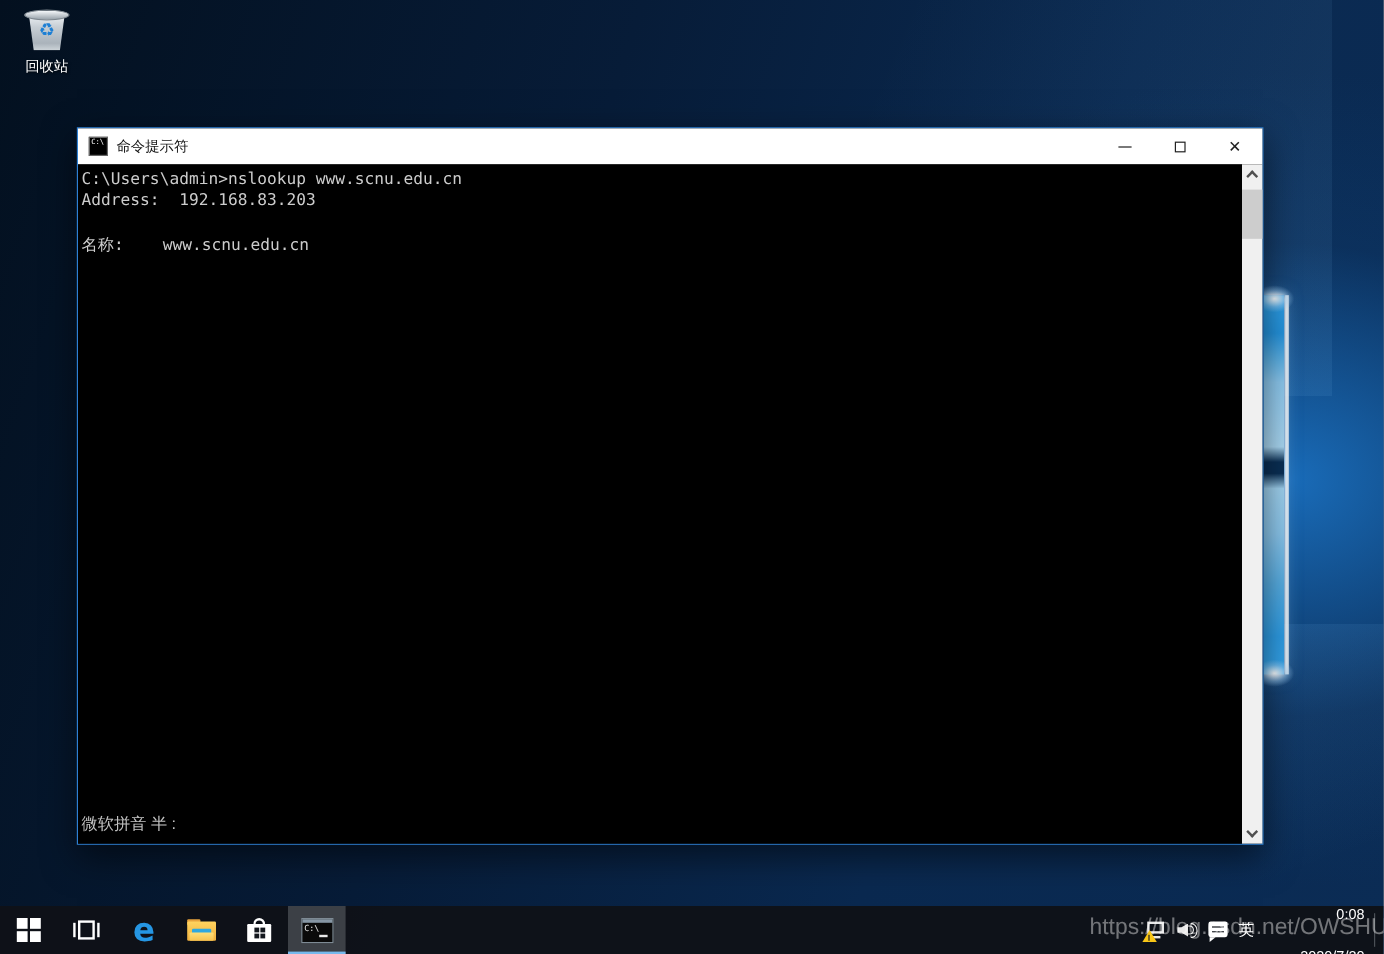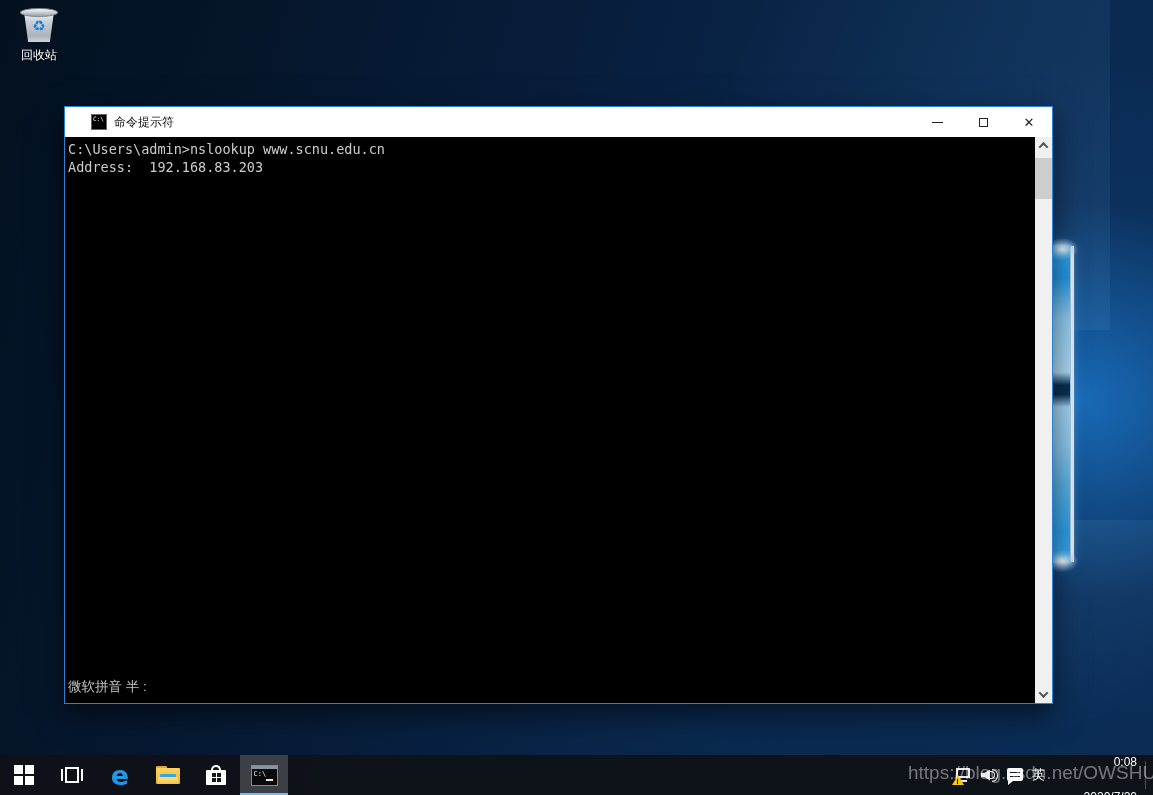--- a/index.html
+++ b/index.html
@@ -43,21 +43,21 @@
     color:#1d7fd4; font-size:15px; line-height:20px; }
   .bin .label { margin-top:5px; color:#fff; font-size:12px;
     text-shadow:1px 1px 2px rgba(0,0,0,.9); }
 
   
   .window { position:absolute; left:64px; top:106px; width:989px; height:598px;
     border:1px solid #2e80d4; background:#000;
     box-shadow:0 10px 28px rgba(0,0,0,.55); }
   .titlebar { position:absolute; left:0; top:0; right:0; height:30px; background:#fff;
     display:flex; align-items:center; }
-  .titlebar .tleft { display:flex; align-items:center; gap:7px; padding-left:26px; flex:1; }
+  .titlebar .tleft { display:flex; align-items:center; gap:7px; padding-left:9px; flex:1; }
   .cmdico { width:16px; height:16px; background:#000; border:1px solid #666;
     position:relative; font-family:"DejaVu Sans Mono",monospace; }
   .cmdico .badge { position:absolute; left:1px; top:1px; color:#fff; font-size:6px; line-height:6px; }
   .title-text { font-size:12px; color:#111; }
   .controls { display:flex; height:30px; }
   .ctl { width:46px; height:30px; display:flex; align-items:center; justify-content:center; }
   .glyph-min { width:11px; height:1px; background:#222; }
   .glyph-max { width:9px; height:9px; border:1px solid #222; }
   .glyph-close { font-size:13px; color:#222; line-height:13px; }
 
@@ -189,20 +189,21 @@
       <div class="ctl">
           <span class="glyph-close">✕</span>
         </div>
     </div>
   </div>
 
   <div class="console">
     <div class="cline">C:\Users\admin&gt;nslookup www.scnu.edu.cn</div>
     <div class="cline">Address:  192.168.83.203</div>
     <div class="cline"></div>
+    <div class="cline">名称:    www.scnu.edu.cn</div>
     <div class="cline"></div>
     <div class="cline"></div>
     <div class="imeline">微软拼音 半 :</div>
   </div>
 
   <div class="scrollbar">
     <div class="sb-arrow up">
         <span class="chev up"></span>
       </div>
     <div class="sb-thumb"></div>

